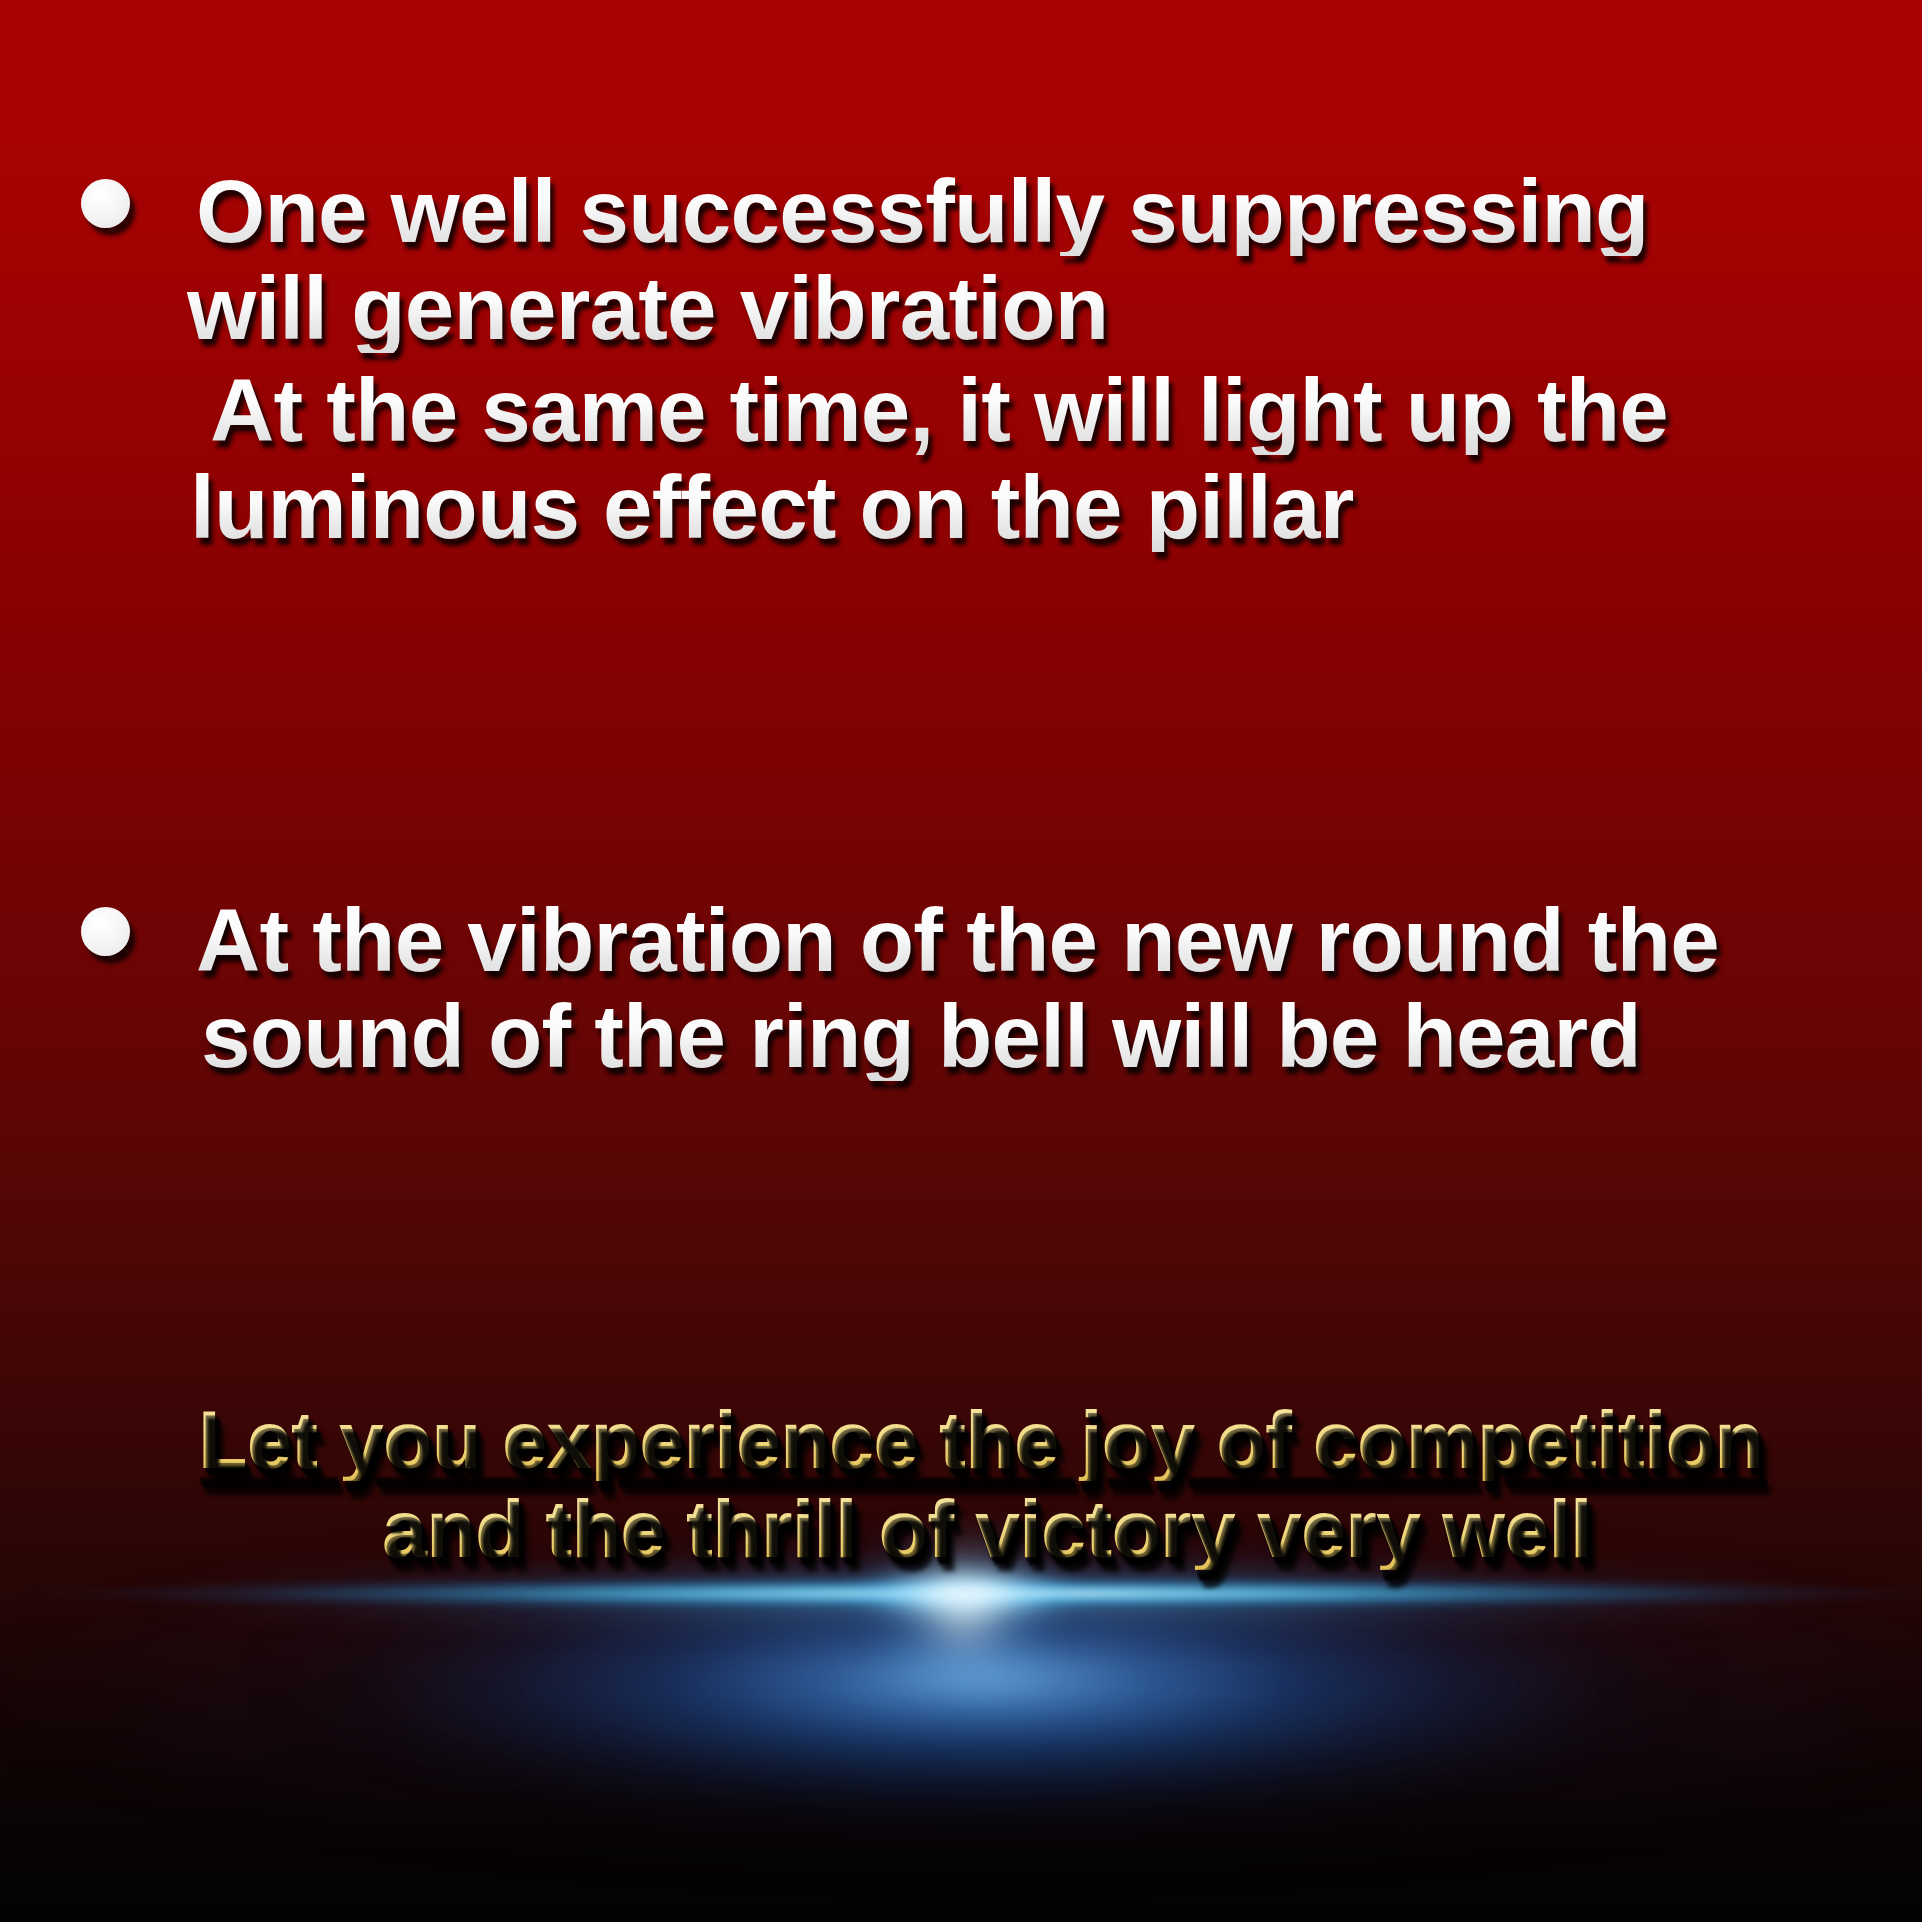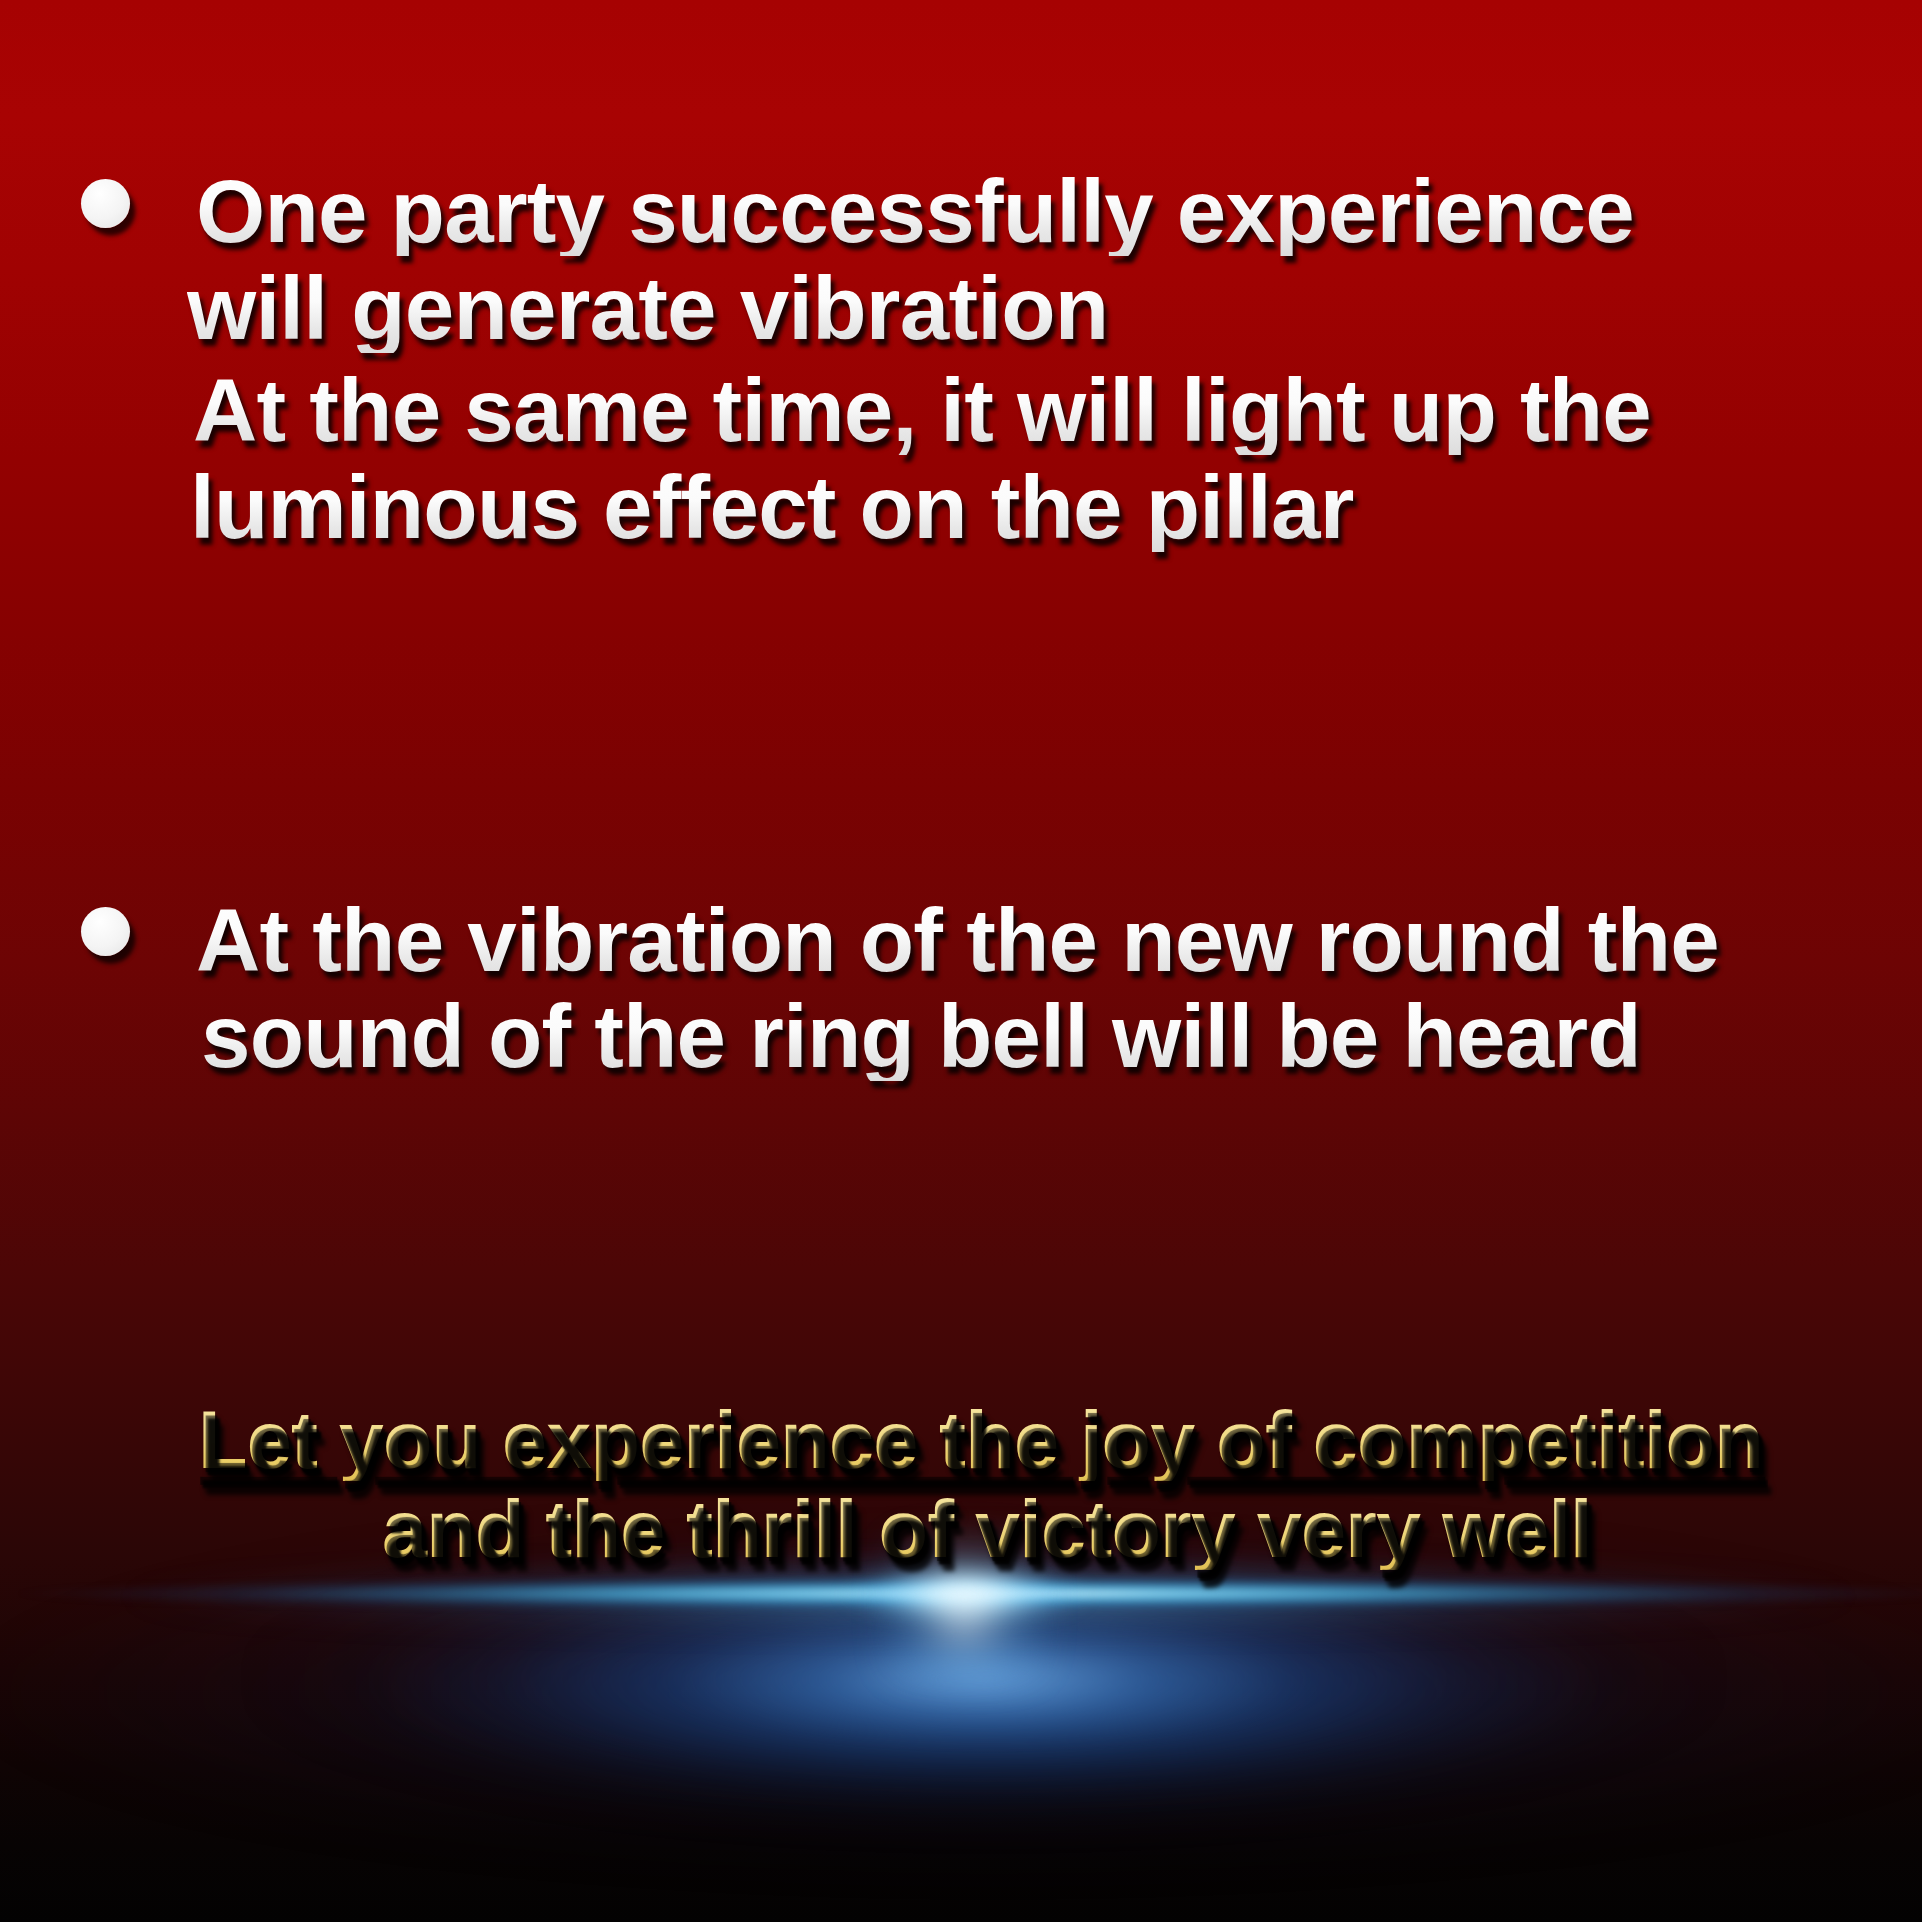--- a/index.html
+++ b/index.html
@@ -198,23 +198,23 @@
     <div class="glow-streak-soft"></div>
     <div class="glow-streak"></div>
     <div class="glow-core"></div>
     <div class="glow-spark"></div>
   </div>
 
   <div class="content">
 
     <div class="bullet-block" style="top:0;">
       <div class="bullet-dot" style="left:81px; top:179px;"></div>
-      <div class="line white" style="left:196px; top:167px;">One party successfully experience</div>
+      <div class="line white" style="left:196px; top:167px;">One well successfully suppressing</div>
       <div class="line white" style="left:187px; top:264px;">will generate vibration</div>
-      <div class="line white" style="left:193px; top:366px;">At the same time, it will light up the</div>
+      <div class="line white" style="left:210px; top:366px;">At the same time, it will light up the</div>
       <div class="line white" style="left:190px; top:463px;"> luminous effect on the pillar</div>
     </div>
 
     <div class="bullet-block" style="top:0;">
       <div class="bullet-dot" style="left:81px; top:907px;"></div>
       <div class="line white" style="left:196px; top:896px;">At the vibration of the new round the</div>
       <div class="line white" style="left:201px; top:992px;">sound of the ring bell will be heard</div>
     </div>
 
     <div class="bullet-block" style="top:0;">

